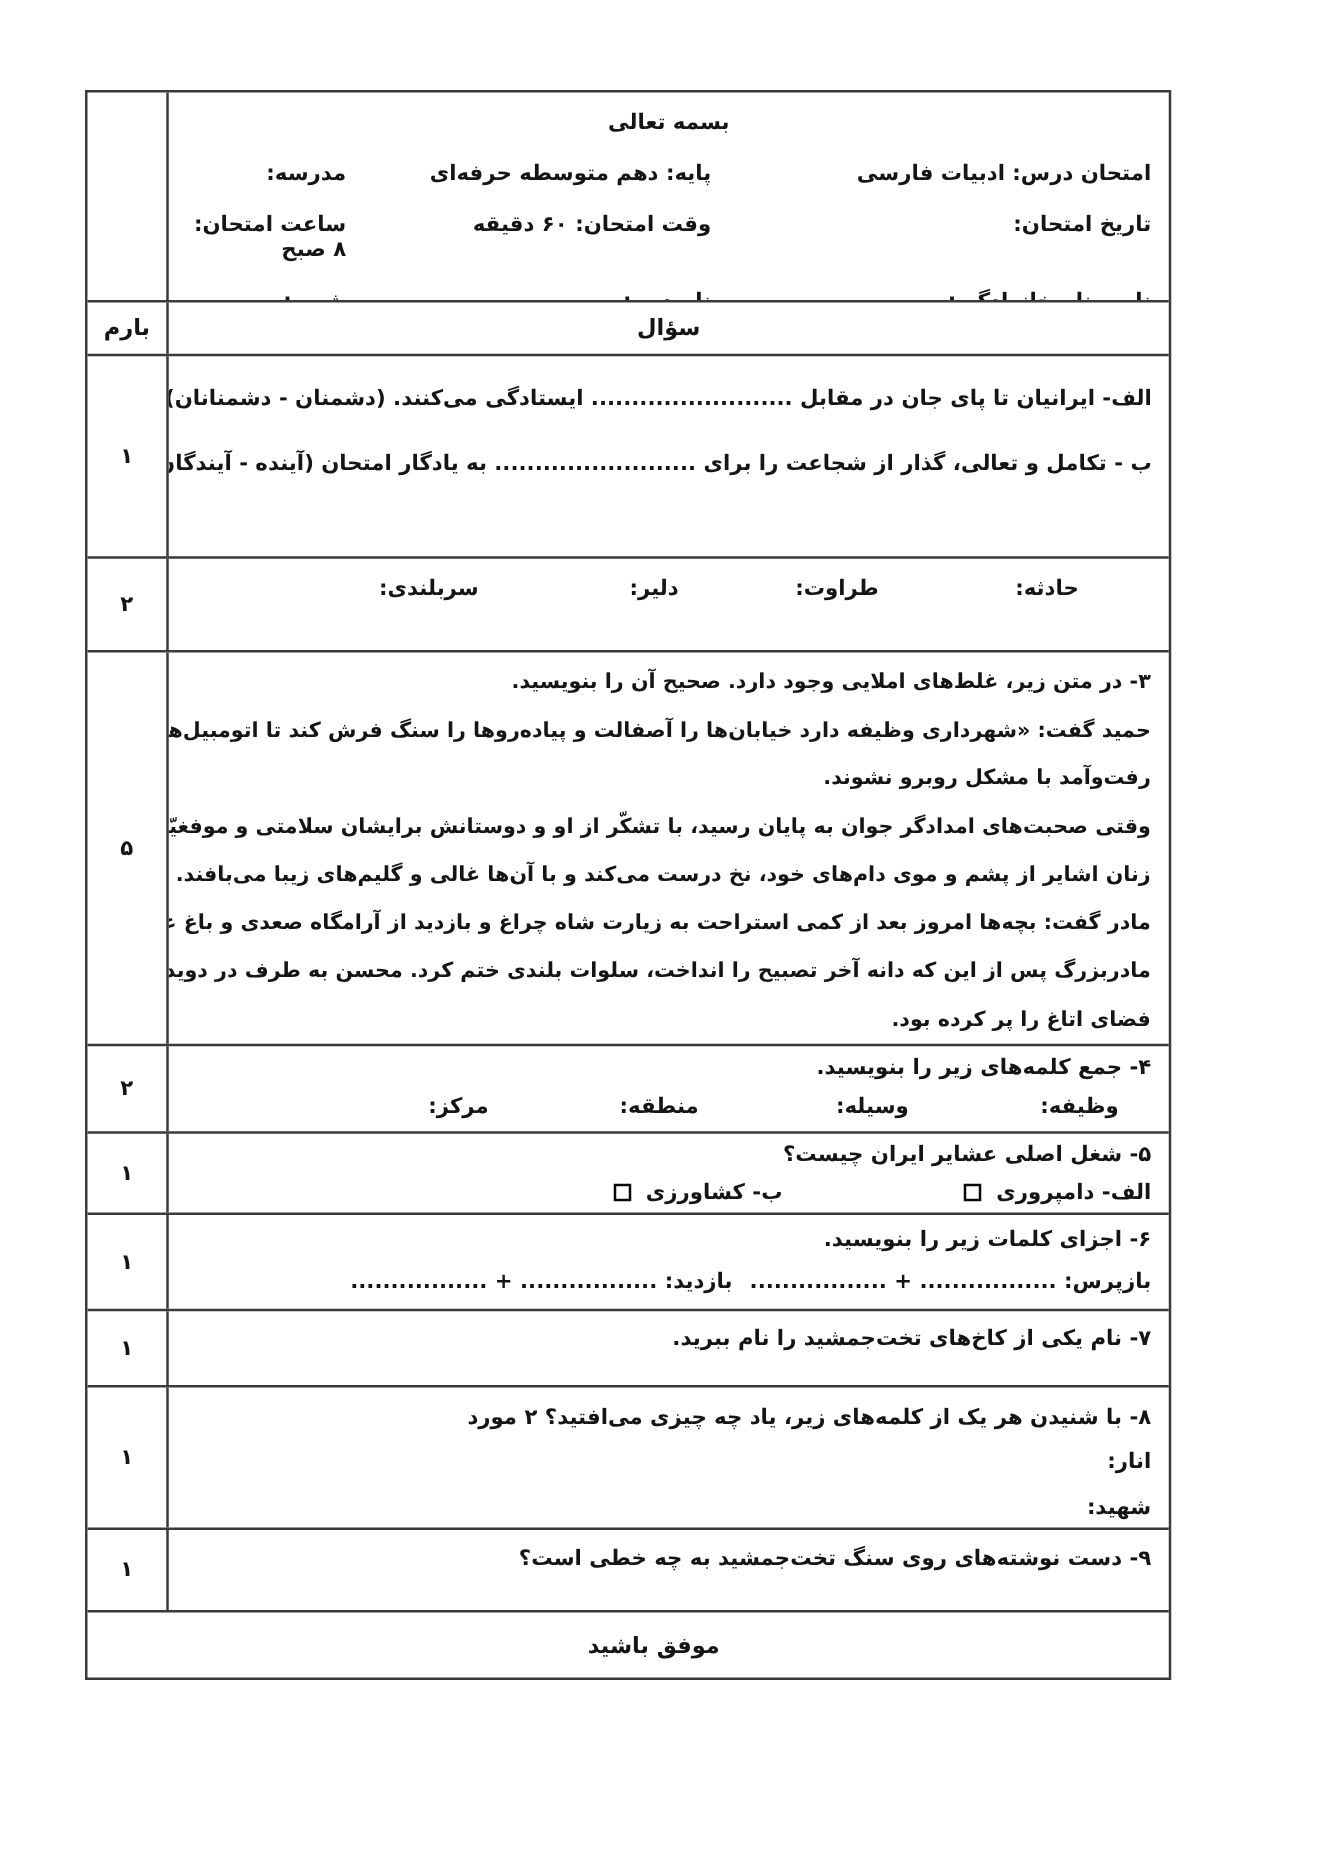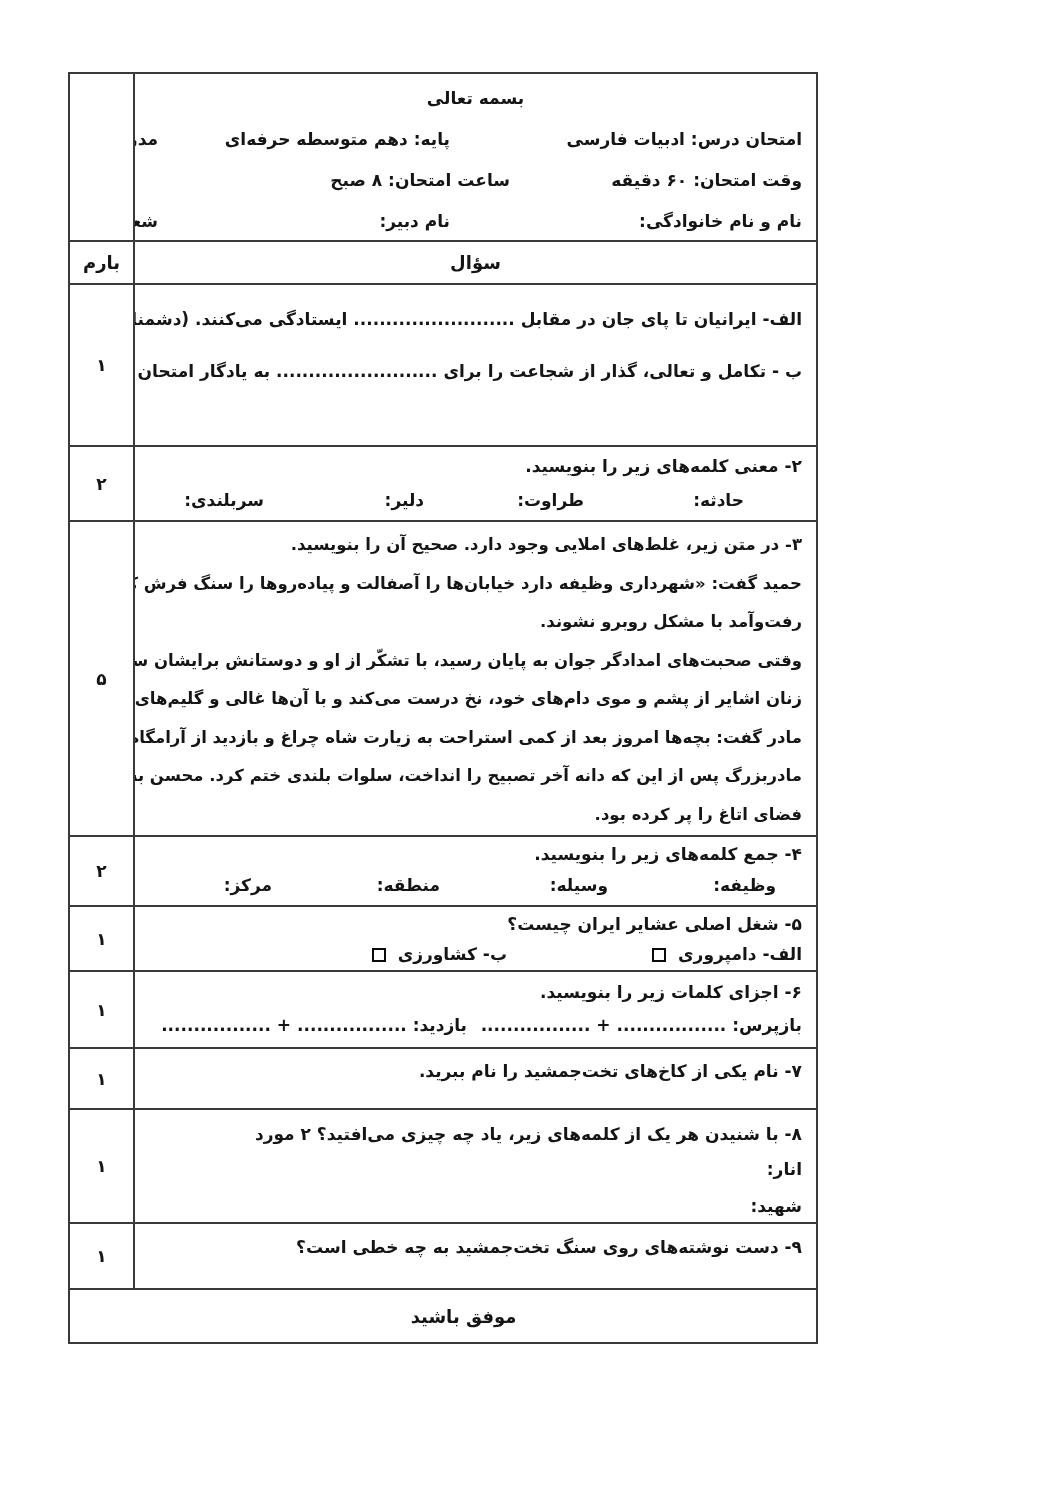--- a/index.html
+++ b/index.html
@@ -7,21 +7,21 @@
   body {
     width: 1060px; height: 1500px;
     position: relative;
     font-family: "DejaVu Sans", sans-serif;
     font-weight: bold;
     color: #151515;
   }
   .sheet {
     position: absolute;
     left: 68px; top: 72px;
-    width: 750px;
+    width: 869px;
     border: 2px solid #3a3a3a;
     background: #ffffff;
   }
   .trow { display: flex; border-bottom: 2px solid #3a3a3a; }
   .trow:last-child { border-bottom: none; }
   .pcell {
     flex: 0 0 65px;
     border-right: 2px solid #3a3a3a;
     display: flex; align-items: center; justify-content: center;
     font-size: 17px;
@@ -100,20 +100,21 @@
   <div class="trow h-head">
     <div class="pcell"></div>
     <div class="qcell">
       <div class="basmala">بسمه تعالی</div>
       <div class="hrow">
         <div class="hc-right">امتحان درس: ادبیات فارسی</div>
         <div class="hc-mid">پایه: دهم متوسطه حرفه‌ای</div>
         <div class="hc-left">مدرسه:</div>
       </div>
       <div class="hrow">
+        <div class="hc-right">تاریخ امتحان:</div>
         <div class="hc-mid">وقت امتحان: ۶۰ دقیقه</div>
         <div class="hc-left">ساعت امتحان: ۸ صبح</div>
       </div>
       <div class="hrow">
         <div class="hc-right">نام و نام خانوادگی:</div>
         <div class="hc-mid">نام دبیر:</div>
         <div class="hc-left">شعبه:</div>
       </div>
     </div>
   </div>
@@ -127,21 +128,20 @@
     <div class="pcell">۱</div>
     <div class="qcell">
       <div class="q1-a nowrap">الف- ایرانیان تا پای جان در مقابل ......................... ایستادگی می‌کنند. (دشمنان - دشمنانان)</div>
       <div class="q1-b nowrap">ب - تکامل و تعالی، گذار از شجاعت را برای ......................... به یادگار امتحان (آینده - آیندگان)</div>
     </div>
   </div>
 
   <div class="trow h-q2">
     <div class="pcell">۲</div>
     <div class="qcell">
-      <div class="row-title nowrap">۲- معنی کلمه‌های زیر را بنویسید.</div>
       <div class="words-row q2-words">
         <div class="wslot">حادثه:</div>
         <div class="wslot">طراوت:</div>
         <div class="wslot">دلیر:</div>
         <div class="wslot">سربلندی:</div>
       </div>
     </div>
   </div>
 
   <div class="trow h-q3">

